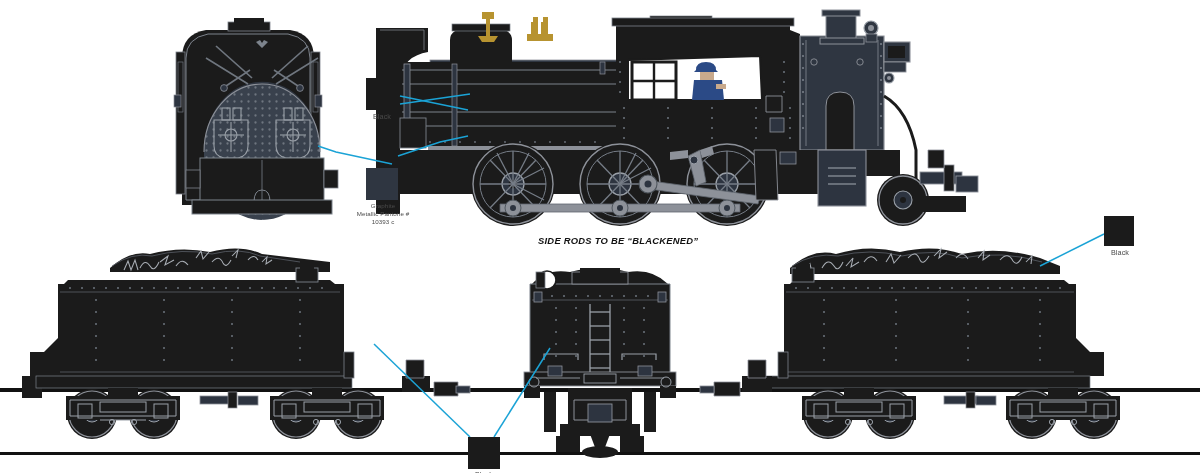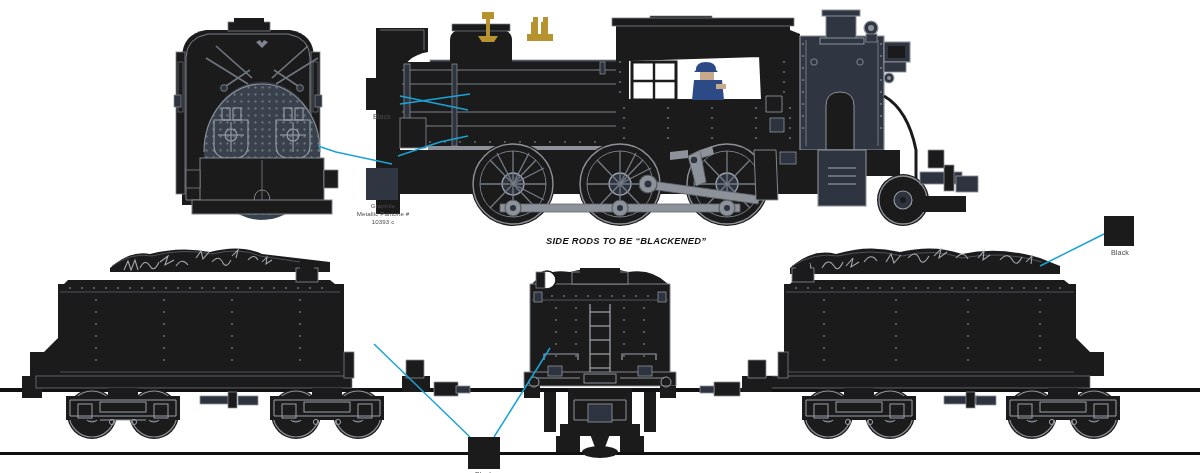--- a/index.html
+++ b/index.html
@@ -9,21 +9,21 @@
   svg.art{position:absolute;left:0;top:0;width:1200px;height:473px;}
 
   .swatch-label{position:absolute;text-align:center;color:#4a4a4a;
                 font-family:"Liberation Sans",sans-serif;line-height:1.25;
                 letter-spacing:.1px;}
   .sw-black{font-size:7.2px;}
   .sw-graph{font-size:6.2px;}
 
   .rods-note{position:absolute;font-size:9.4px;font-weight:bold;
              font-style:italic;color:#111;letter-spacing:.25px;
-             white-space:nowrap;margin-left:8px;}
+             white-space:nowrap;}
   .clipbox{position:absolute;overflow:hidden;}
 </style>
 </head>
 <body>
 
 <div id="stage">
 
   <svg class="art" viewBox="0 0 1200 473">
     <defs>
 

